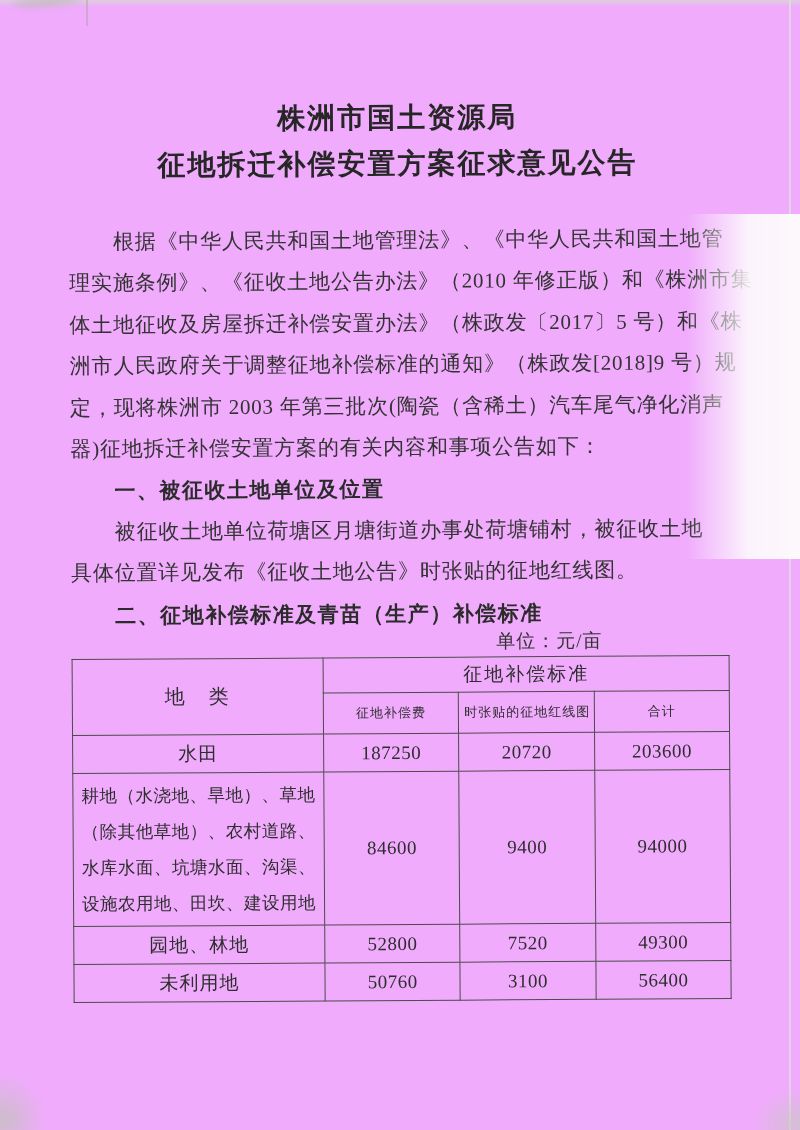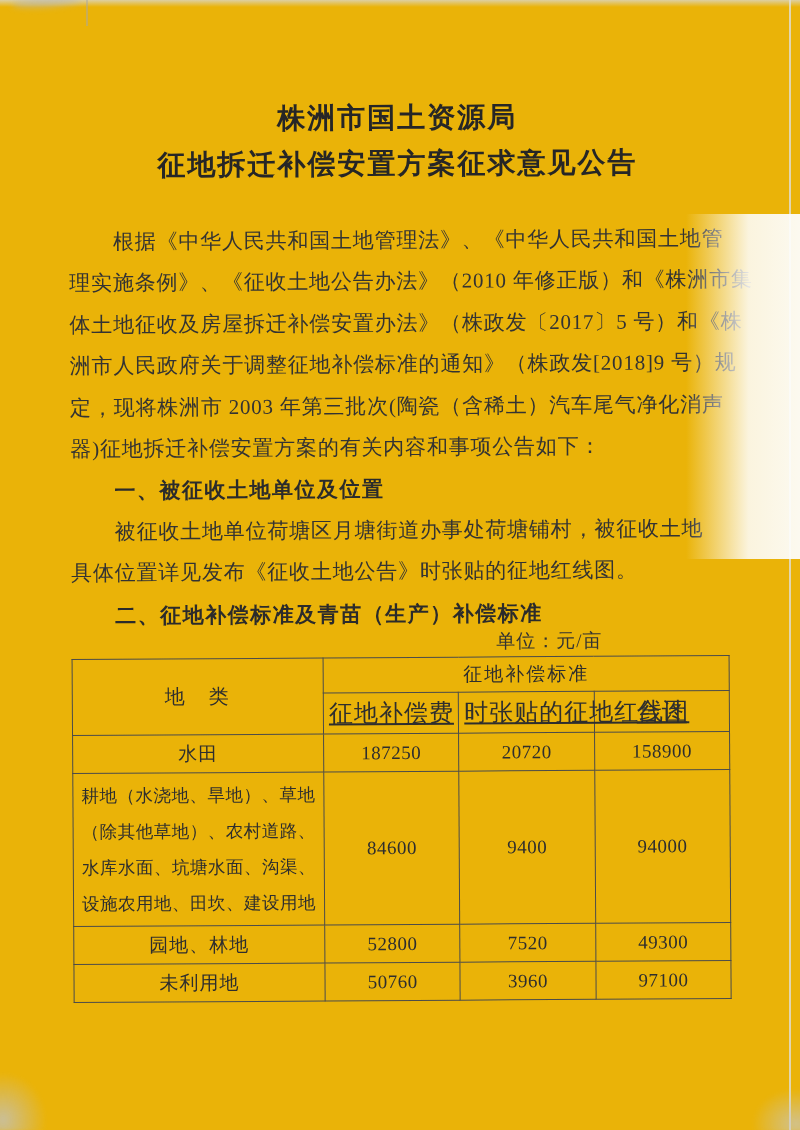--- a/index.html
+++ b/index.html
@@ -3,21 +3,21 @@
 <meta charset="utf-8">
 <style>
   html,body{margin:0;padding:0;}
   body{
     width:800px;height:1130px;overflow:hidden;
     background:#f7f7f5;
     font-family:"Liberation Serif","DejaVu Serif",serif;
   }
   .page{
     position:relative;width:800px;height:1130px;
-    background:#eab308;overflow:hidden;
+    background:#f0abfc;overflow:hidden;
   }
   
   .scan-top-band{
     position:absolute;left:0;top:0;width:800px;height:7px;
     background:linear-gradient(to bottom,#d9d9d6,rgba(253,253,252,0));
     opacity:.75;
   }
   .scan-smudge-tl{
     position:absolute;left:12px;top:-3px;width:70px;height:10px;
     background:#b9b9b4;border-radius:50%;filter:blur(3px);opacity:.6;
@@ -79,21 +79,21 @@
   table.comp th,table.comp td{
     border:1.6px solid #4c4c4a;
     font-weight:normal;text-align:center;vertical-align:middle;
     padding:2px 5px;
   }
   th.c-land{width:240px;}
   th.c-fee{width:146px;}
   th.c-social{width:178px;}
   th.c-total{width:94px;border-radius:10px;}
   .hrow1 th{height:30px;font-size:19px;letter-spacing:2px;}
-  .hrow2 th{height:36px;font-size:24px;letter-spacing:1px;white-space:nowrap;text-decoration:underline;}
+  .hrow2 th{height:36px;font-size:13px;letter-spacing:1px;white-space:nowrap;}
   th.landhead{font-size:20px;letter-spacing:2px;}
   tr.r-normal{height:38px;}
   tr.r-big{height:140px;}
   td.landcell{font-size:19px;letter-spacing:1px;}
   td.landcell.big{
     font-size:17.5px;line-height:36px;letter-spacing:.5px;
     text-align:justify;text-align-last:center;padding:4px 8px;
   }
   td.num{font-size:19px;letter-spacing:.5px;}
 </style>
@@ -139,39 +139,39 @@
         </tr>
         <tr class="hrow2">
           <th class="c-fee">征地补偿费</th>
           <th class="c-social">时张贴的征地红线图</th>
           <th class="c-total">合计</th>
         </tr>
         <tr class="r-normal">
           <td class="landcell">水田</td>
           <td class="num">187250</td>
           <td class="num">20720</td>
-          <td class="num">158900</td>
+          <td class="num">203600</td>
         </tr>
         <tr class="r-big">
           <td class="landcell big">耕地（水浇地、旱地）、草地（除其他草地）、农村道路、水库水面、坑塘水面、沟渠、设施农用地、田坎、建设用地</td>
           <td class="num">84600</td>
           <td class="num">9400</td>
           <td class="num">94000</td>
         </tr>
         <tr class="r-normal">
           <td class="landcell">园地、林地</td>
           <td class="num">52800</td>
           <td class="num">7520</td>
           <td class="num">49300</td>
         </tr>
         <tr class="r-normal">
           <td class="landcell">未利用地</td>
           <td class="num">50760</td>
-          <td class="num">3960</td>
-          <td class="num">97100</td>
+          <td class="num">3100</td>
+          <td class="num">56400</td>
         </tr>
       </tbody>
     </table>
 
   </div>
 
   <div class="scan-fade-right"></div>
 
 </div>
 

